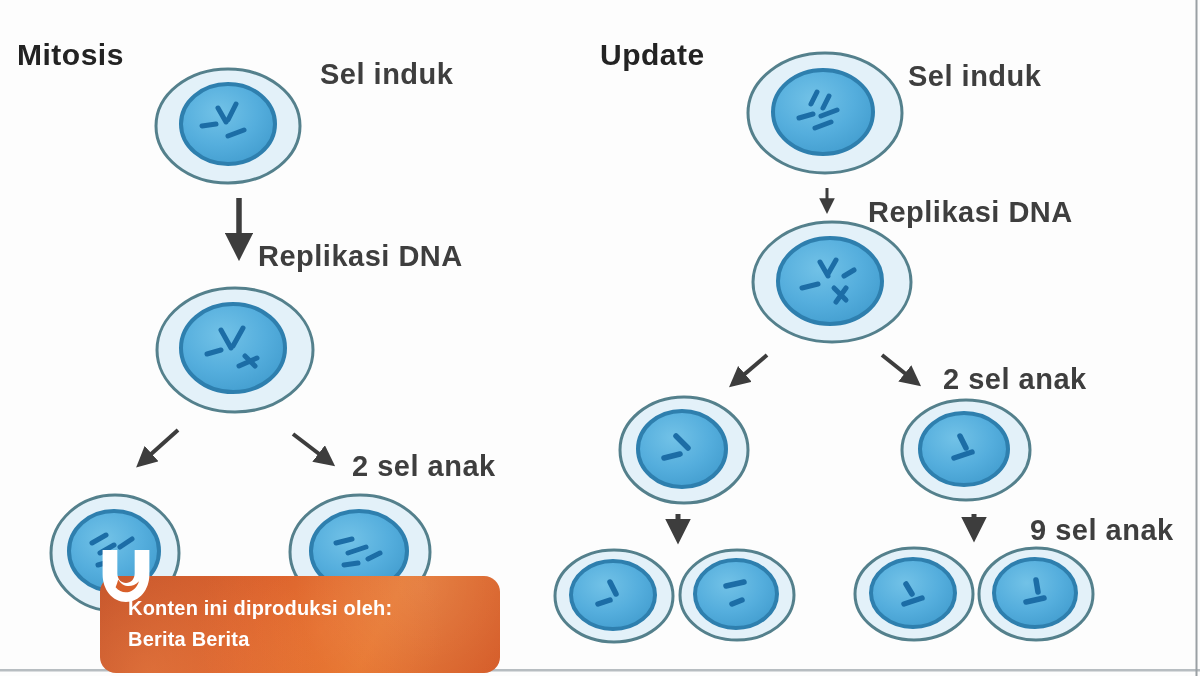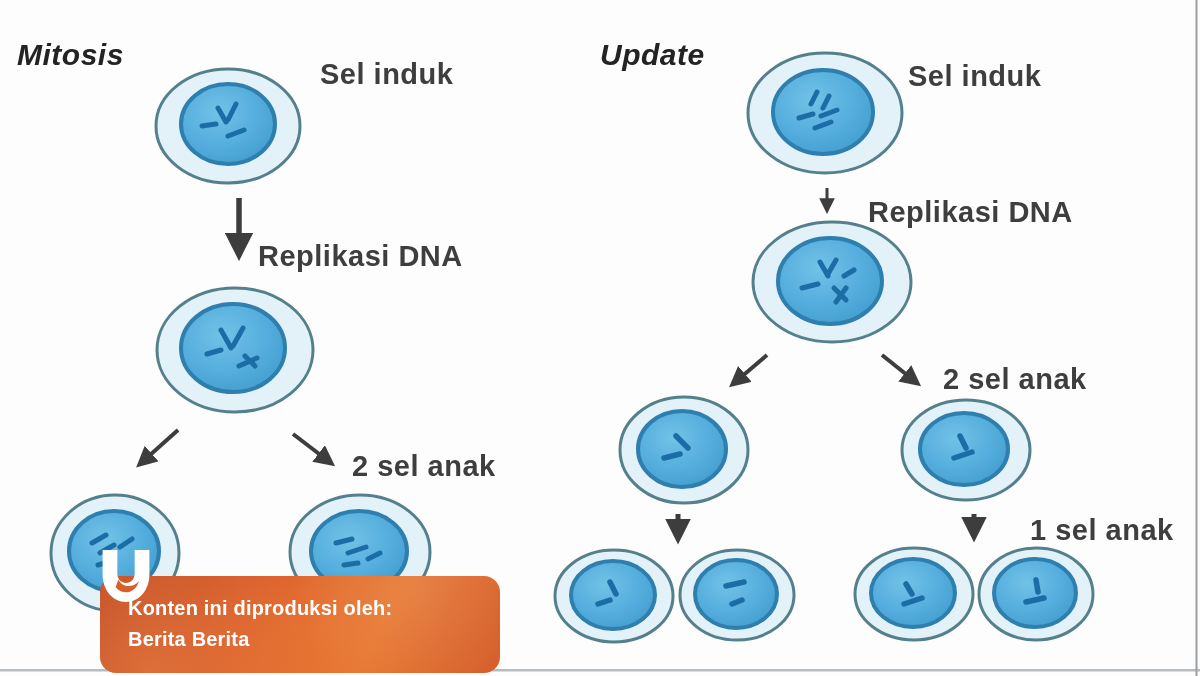--- a/index.html
+++ b/index.html
@@ -7,21 +7,21 @@
     position:relative;width:1200px;height:676px;overflow:hidden;
     background:#fdfdfd;font-family:"Liberation Sans",sans-serif;
   }
   .stage svg{position:absolute;left:0;top:0;}
   .lbl{
     position:absolute;font-weight:700;color:#3e3e3e;white-space:nowrap;
     font-family:Liberation Sans, sans-serif;font-size:29px;letter-spacing:.5px;
   }
   .ttl{
     position:absolute;font-weight:700;color:#232323;white-space:nowrap;
-    font-family:"Liberation Sans",sans-serif;font-size:30px;letter-spacing:.5px;font-style:italic;
+    font-family:"Liberation Sans",sans-serif;font-size:30px;letter-spacing:.5px;
   }
   .attr-box{
     position:absolute;left:100px;top:576px;width:400px;height:97px;
     border-radius:16px;
     background:
       radial-gradient(circle at 80% 10%, rgba(255,255,255,.10), rgba(255,255,255,0) 38%),
       radial-gradient(circle at 12% 100%, rgba(255,166,96,.30), rgba(255,166,96,0) 46%),
       radial-gradient(circle at 55% 55%, rgba(255,140,70,.25), rgba(255,140,70,0) 55%),
       linear-gradient(118deg,#c04c26 0%,#d85e2a 38%,#e4752f 68%,#d55c29 100%);
     box-sizing:border-box;
@@ -145,21 +145,21 @@
 
   <div class="ttl" style="left:17px;top:38px;">Mitosis</div>
   <div class="lbl" style="left:320px;top:58px;">Sel induk</div>
   <div class="lbl" style="left:258px;top:240px;">Replikasi DNA</div>
   <div class="lbl" style="left:352px;top:450px;">2 sel anak</div>
 
   <div class="ttl" style="left:600px;top:38px;">Update</div>
   <div class="lbl" style="left:908px;top:60px;">Sel induk</div>
   <div class="lbl" style="left:868px;top:196px;">Replikasi DNA</div>
   <div class="lbl" style="left:943px;top:363px;">2 sel anak</div>
-  <div class="lbl" style="left:1030px;top:514px;">1 sel anak</div>
+  <div class="lbl" style="left:1030px;top:514px;">9 sel anak</div>
 
   <div class="attr-box">
     <div class="attr-text">
       <div class="attr-line">Konten ini diproduksi oleh:</div>
       <div class="attr-line">Berita Berita</div>
     </div>
     <svg class="attr-logo" viewBox="0 0 60 66">
       <path fill="#ffffff" d="M3 3 H20 V30 C20 36.5 24.5 41 30 41 C35.5 41 40 36.5 40 30 V3 H57 V31 C57 49 45.5 63 30 63 C14.5 63 3 49 3 31 Z"></path>
       <path fill="#d85f2a" d="M21 37 C26 46 37 47.5 45 39 C41 53 26 56 18 46 C19.2 43 20.2 40 21 37 Z"></path>
     </svg>

